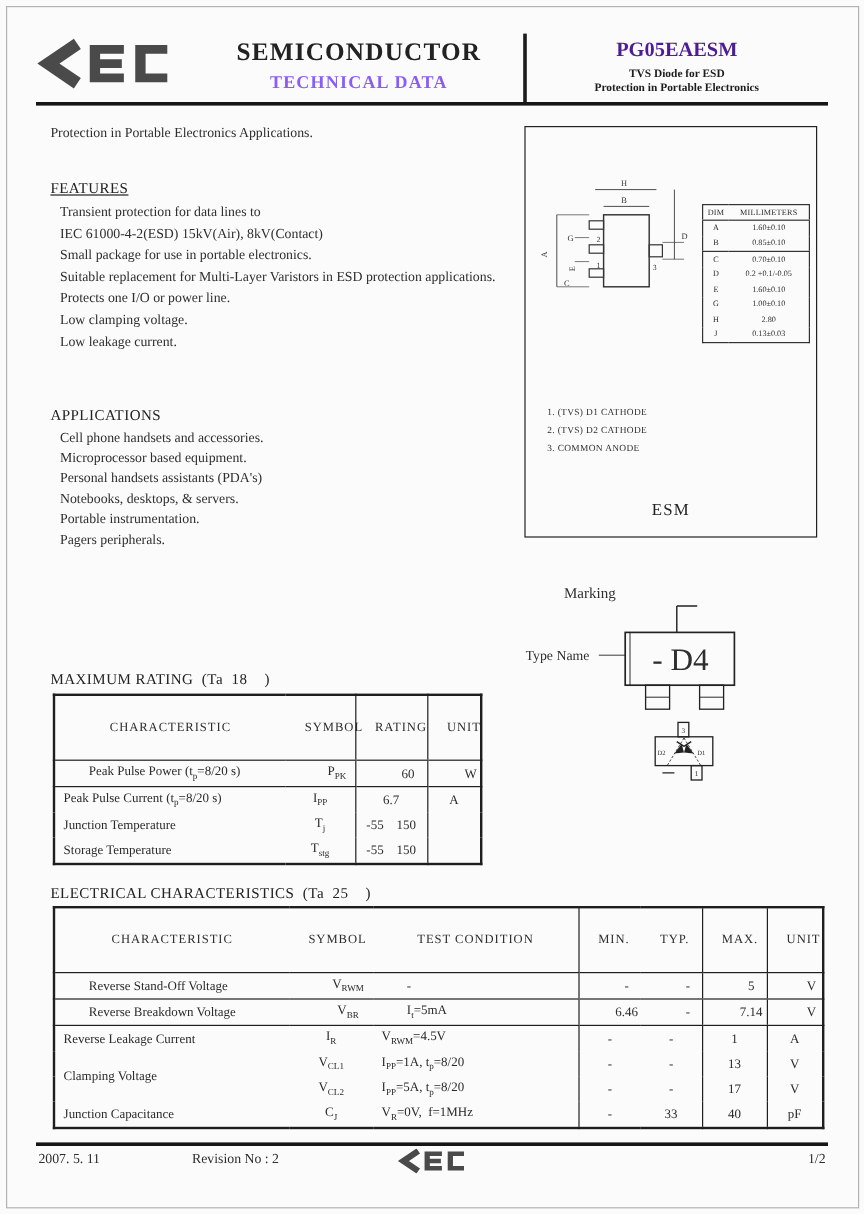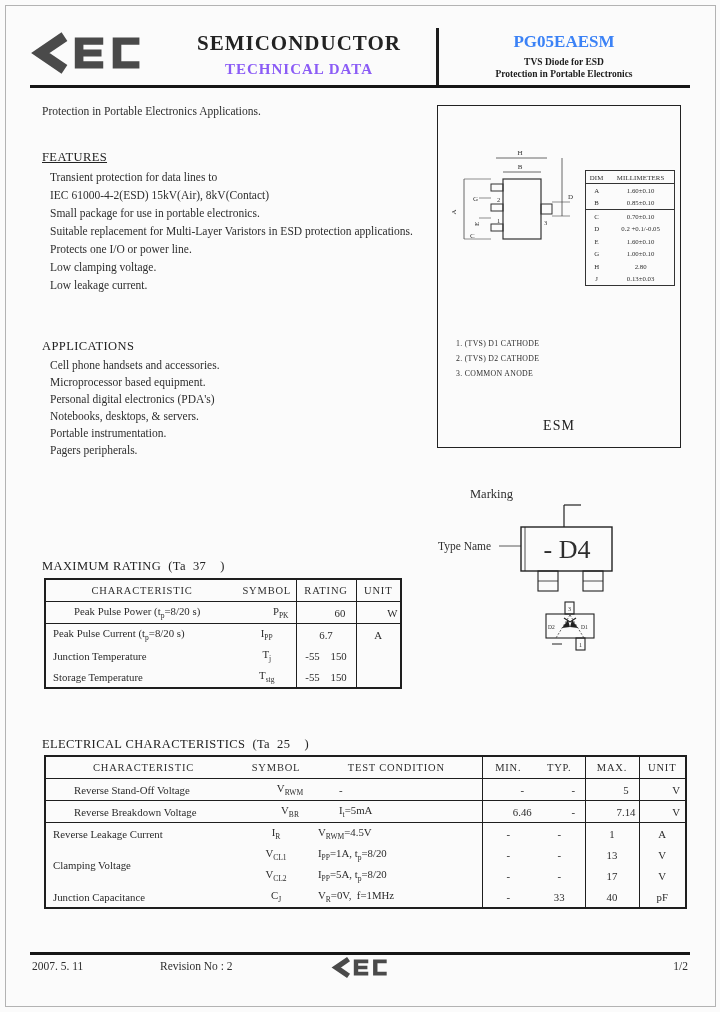--- a/index.html
+++ b/index.html
@@ -10,21 +10,21 @@
   .pre{white-space:pre;}
 
   
   .logo-svg{position:absolute;left:30px;top:28px;width:112px;height:50px;}
   .doc-title{position:absolute;left:168px;top:31px;width:262px;text-align:center;
              font-size:21px;font-weight:bold;letter-spacing:1px;color:#222;}
   .doc-sub{position:absolute;left:168px;top:61px;width:262px;text-align:center;
            font-size:15px;font-weight:bold;letter-spacing:1px;color:#8b5cf6;}
   .hdr-vline{position:absolute;left:436px;top:28px;width:3px;height:59px;background:#1c1c1c;}
   .part-no{position:absolute;left:440px;top:32px;width:248px;text-align:center;
-           font-size:17px;font-weight:bold;color:#3b82f6;}
+           font-size:17px;font-weight:bold;color:#4c1d95;}
   .part-sub1{position:absolute;left:440px;top:57px;width:248px;text-align:center;
              font-size:9.5px;font-weight:bold;color:#1c1c1c;}
   .part-sub2{position:absolute;left:440px;top:69px;width:248px;text-align:center;
              font-size:9.5px;font-weight:bold;color:#1c1c1c;}
   .hdr-rule{position:absolute;left:30px;top:85px;width:660px;height:3px;background:#161616;}
 
   
   .intro{left:42px;top:105px;font-size:11.5px;}
   .sect-title{font-size:12.5px;letter-spacing:0.4px;color:#222;}
   .feat-title{left:42px;top:150px;text-decoration:underline;}
@@ -52,21 +52,21 @@
   .mark-svg{position:absolute;left:438px;top:503px;width:205px;height:95px;}
   .mark-svg text{font-family:"Liberation Serif",serif;fill:#2e2e2e;}
   .circ-svg{position:absolute;left:544px;top:598px;width:100px;height:58px;}
   .circ-svg text{font-family:"Liberation Serif",serif;fill:#2e2e2e;}
 
   
   .tbl-title-mr{left:42px;top:559px;}
   .tbl-title-ec{left:42px;top:737px;}
   table.ds{position:absolute;border-collapse:collapse;table-layout:fixed;border:2px solid #1e1e1e;}
   table.ds th{font-size:10.5px;font-weight:normal;letter-spacing:0.8px;height:21px;
-              border-bottom:1.2px solid #1e1e1e;text-align:center;padding:0;white-space:pre;}
+              border-bottom:1.2px solid #1e1e1e;text-align:center;padding:16px;white-space:pre;}
   table.ds td{font-size:10.8px;height:21px;text-align:center;padding:0;white-space:pre;color:#2b2b2b;}
   table.ds td.cl{text-align:left;padding-left:7px;}
   table.ds .bl{border-left:1.2px solid #1e1e1e;}
   table.ds tr.hb>td{border-bottom:1.2px solid #1e1e1e;padding-left:28px;}
   .mr{left:44px;top:578px;width:356px;}
   .ec{left:44px;top:755px;width:641px;}
   sub{font-size:0.7em;}
 
   
   .ftr-rule{position:absolute;left:30px;top:952px;width:660px;height:2.5px;background:#161616;}
@@ -103,21 +103,21 @@
       <div>Small package for use in portable electronics.</div>
       <div>Suitable replacement for Multi-Layer Varistors in ESD protection applications.</div>
       <div>Protects one I/O or power line.</div>
       <div>Low clamping voltage.</div>
       <div>Low leakage current.</div>
     </div>
   <div class="abs sect-title app-title">APPLICATIONS</div>
   <div class="abs list app-list" id="applications-list">
       <div>Cell phone handsets and accessories.</div>
       <div>Microprocessor based equipment.</div>
-      <div>Personal digital electronics (PDA's)</div>
+      <div>Personal handsets assistants (PDA's)</div>
       <div>Notebooks, desktops, &amp; servers.</div>
       <div>Portable instrumentation.</div>
       <div>Pagers peripherals.</div>
     </div>
 
   <div class="abs pkgbox">
     <svg class="pkg-svg" viewBox="0 0 140 205">
 
       <rect x="57" y="33" width="38" height="60" fill="none" stroke="#333" stroke-width="1.2"></rect>
 
@@ -226,21 +226,21 @@
     <line x1="26" y1="17" x2="12" y2="40" stroke="#222" stroke-width="0.7" stroke-dasharray="2,1.5"></line>
     <line x1="26" y1="17" x2="40" y2="40" stroke="#222" stroke-width="0.7" stroke-dasharray="2,1.5"></line>
     <polygon points="18,30 24,22 26,29" fill="#222"></polygon>
     <polygon points="34,30 28,22 26,29" fill="#222"></polygon>
     <line x1="20" y1="20" x2="26" y2="24" stroke="#222" stroke-width="1.2"></line>
     <line x1="32" y1="20" x2="26" y2="24" stroke="#222" stroke-width="1.2"></line>
     <text x="4" y="31" font-size="5.5">D2</text>
     <text x="37" y="31" font-size="5.5">D1</text>
   </svg>
 
-  <div class="abs sect-title pre tbl-title-mr">MAXIMUM RATING  (Ta  37    )</div>
+  <div class="abs sect-title pre tbl-title-mr">MAXIMUM RATING  (Ta  18    )</div>
   <table class="ds mr">
     <colgroup>
         <col style="width:193px">
         <col style="width:58px">
         <col style="width:60px">
         <col style="width:45px">
       </colgroup>
     <thead id="mr-head">
         <tr>
           <th>CHARACTERISTIC</th>

